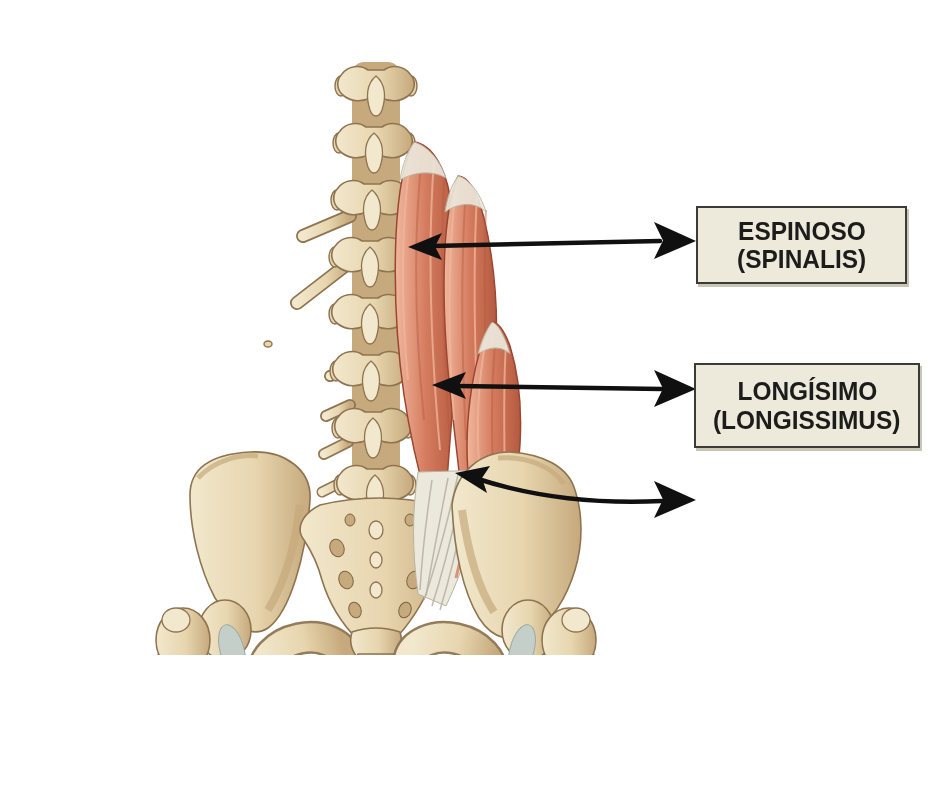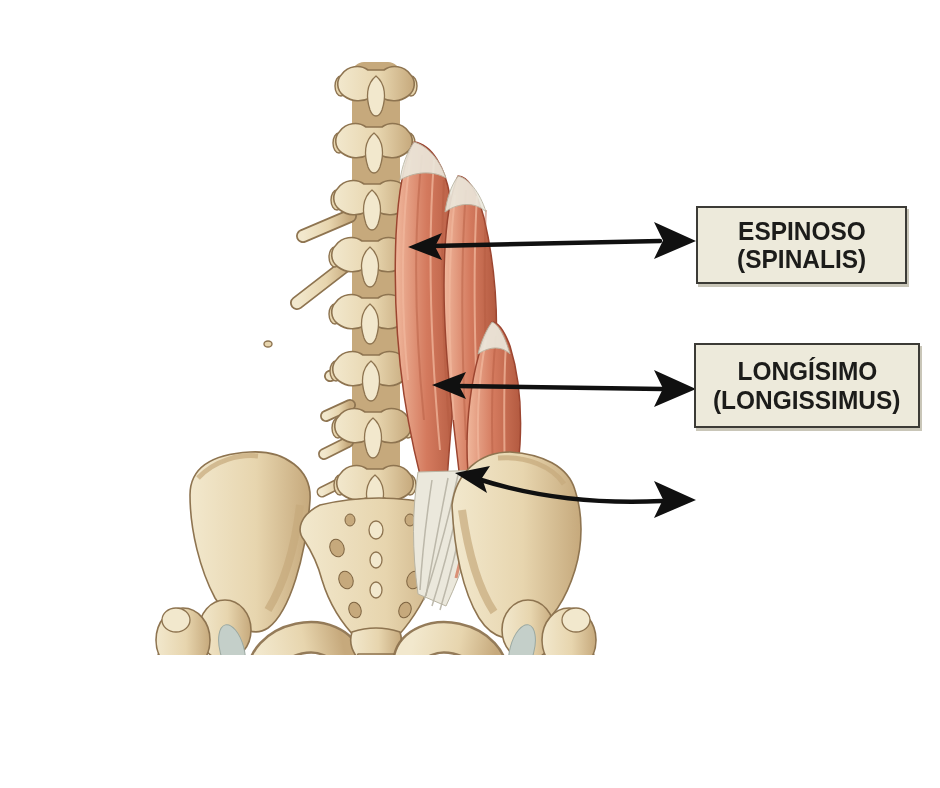--- a/index.html
+++ b/index.html
@@ -221,19 +221,19 @@
       <polygon class="arrow-head" points="455,473 490,466 482,478 487,493"></polygon>
       <polygon class="arrow-head" points="696,500 654,481 663,499.5 654,518"></polygon>
     </g>
   </svg>
 
   <div class="label-box" style="left:696px;top:206px;width:211px;height:78px;">
     <span class="label-line">ESPINOSO</span>
     <span class="label-line">(SPINALIS)</span>
   </div>
 
-  <div class="label-box" style="left:694px;top:343px;width:226px;height:85px;">
+  <div class="label-box" style="left:694px;top:363px;width:226px;height:85px;">
     <span class="label-line">LONGÍSIMO</span>
     <span class="label-line">(LONGISSIMUS)</span>
   </div>
 
 
 </div>
 
 </body></html>

